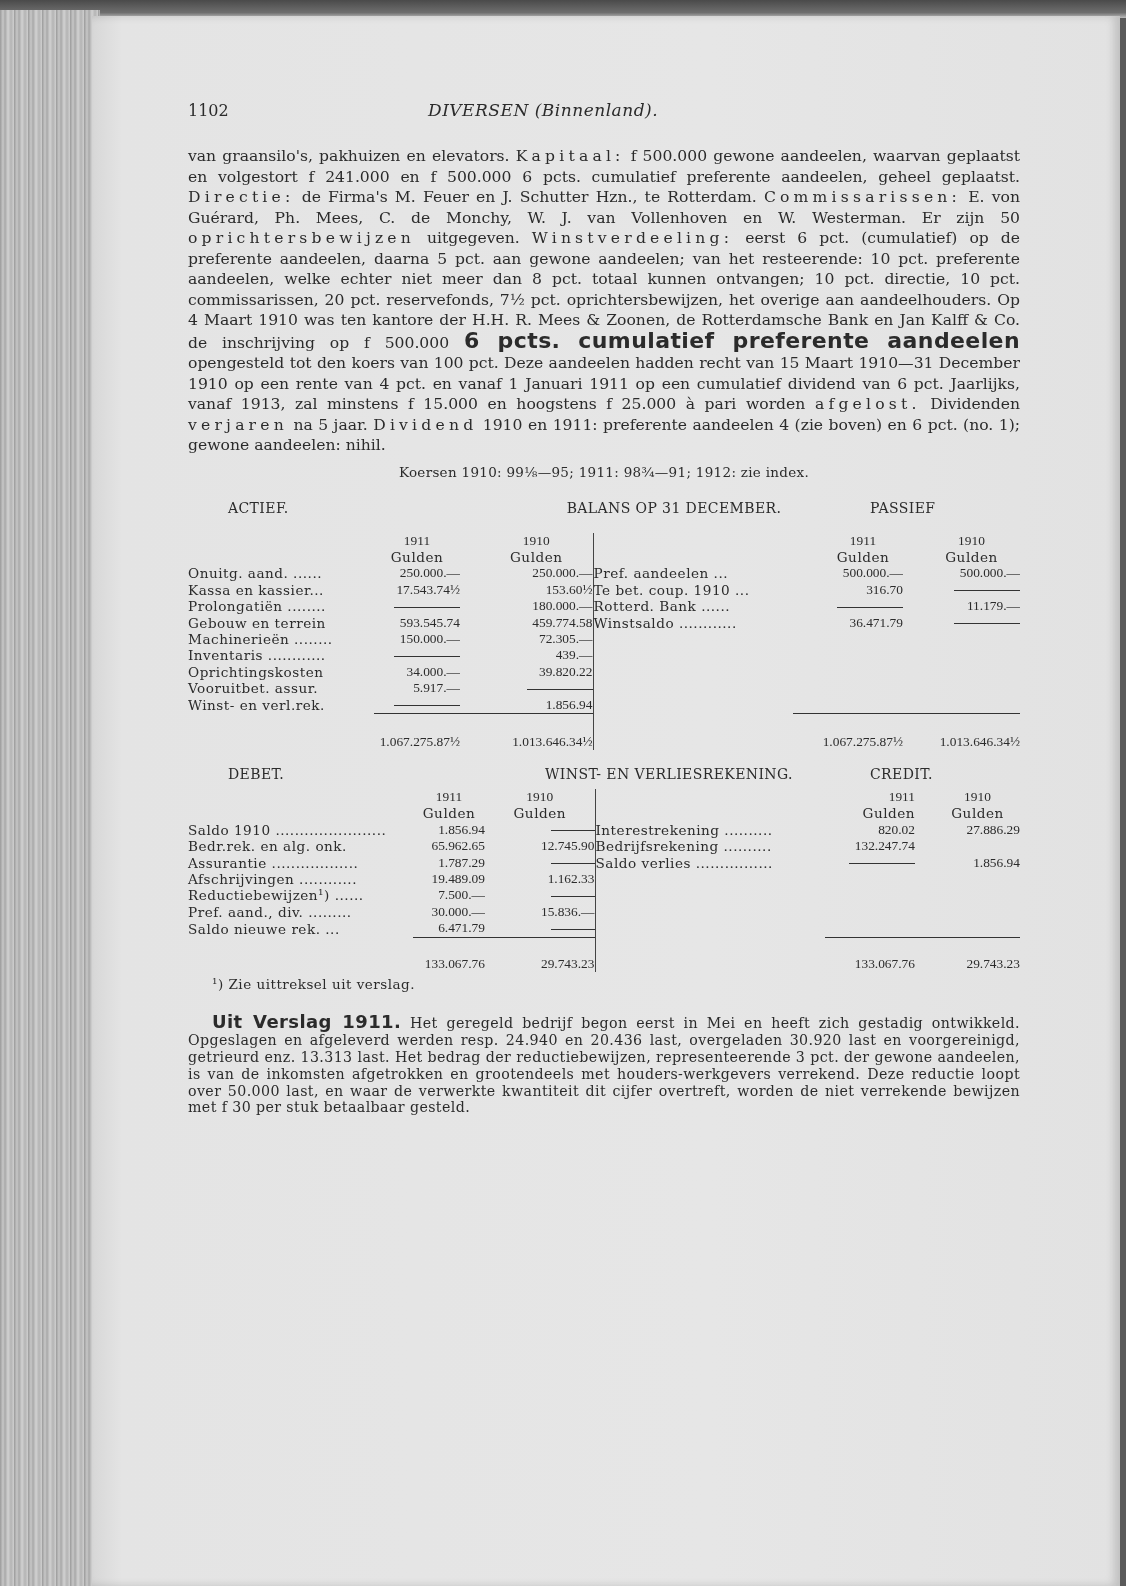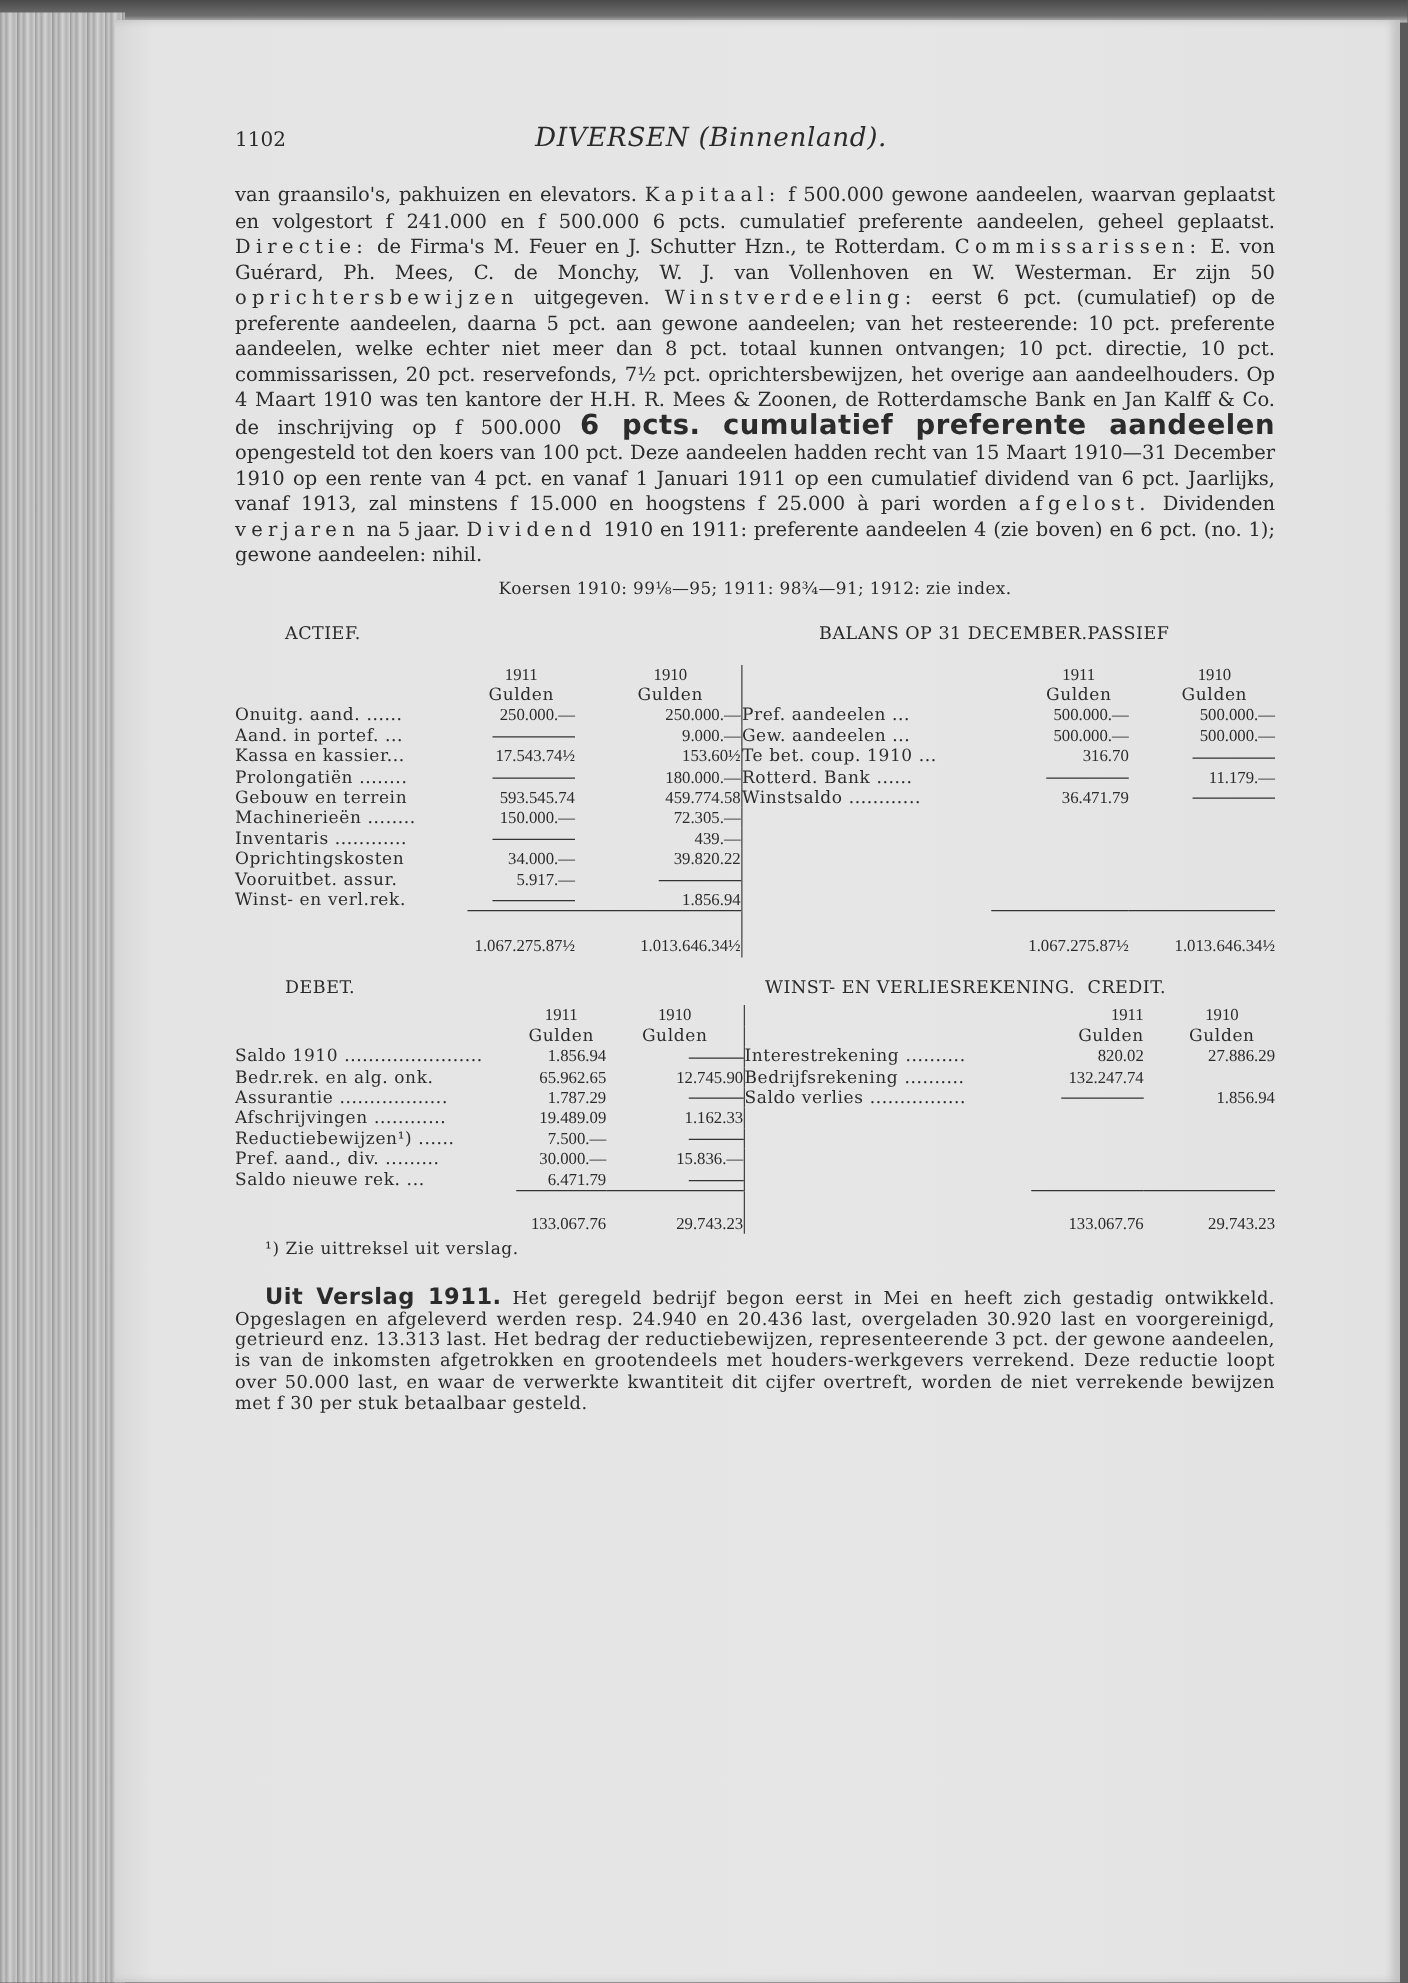--- a/index.html
+++ b/index.html
@@ -25,29 +25,29 @@
     box-shadow: inset -6px 0 8px rgba(0,0,0,0.15);
   }
   .content {
     position: absolute; left: 188px; top: 100px; width: 832px;
     font-size: 15.6px; line-height: 20.5px;
   }
   .runhead {
     display: flex; align-items: baseline; height: 26px; margin-bottom: 20px;
   }
   .pageno { width: 90px; font-size: 16px; }
-  .runtitle { font-style: italic; font-size: 21px; letter-spacing: 0.5px; margin-left: 150px; }
+  .runtitle { font-style: italic; font-size: 17px; letter-spacing: 0.5px; margin-left: 150px; }
   p.body { margin: 0; text-align: justify; text-align-last: left; }
   .sp { letter-spacing: 4.2px; }
   .bold { font-family: "DejaVu Sans", "Liberation Sans", sans-serif; font-weight: bold; font-size: 22px; letter-spacing: 0.4px; }
   .koersen { text-align: center; font-size: 13.5px; margin-top: 6px; letter-spacing: 0.3px; }
 
   .heads { display: flex; font-size: 14px; margin-top: 16px; letter-spacing: 0.4px; }
   .heads .l { width: 230px; padding-left: 40px; }
-  .heads .c { flex: 1; text-align: right; padding-left: 20px; }
+  .heads .c { flex: 1; text-align: center; padding-left: 20px; }
   .heads .r { width: 150px; }
 
   table.acct { border-collapse: collapse; font-size: 13.6px; line-height: 16.4px; letter-spacing: 0.5px; }
   table.acct td { padding: 0; white-space: nowrap; vertical-align: bottom; }
   .num { text-align: right; font-family: "Liberation Serif", serif; font-size: 13.4px; letter-spacing: 0; }
   .dash { display: inline-block; width: 66px; border-top: 1.5px solid #333; vertical-align: middle; }
   .dash.s { width: 44px; }
   .vsep { border-left: 1.5px solid #444; }
   .totline td.num { border-top: 1.5px solid #333; }
   .foot { font-size: 13.5px; letter-spacing: 0.5px; }
@@ -108,28 +108,20 @@
       <tbody id="balans-rows">
         <tr>
           <td class="">Onuitg. aand. ......</td>
           <td class="num">250.000.—</td>
           <td class="num">250.000.—</td>
           <td class="vsep">Pref. aandeelen ...</td>
           <td class="num">500.000.—</td>
           <td class="num">500.000.—</td>
         </tr>
         <tr>
-          <td class="">Aand. in portef. ...</td>
-          <td class="num"><span class="dash"></span></td>
-          <td class="num">9.000.—</td>
-          <td class="vsep">Gew. aandeelen ...</td>
-          <td class="num">500.000.—</td>
-          <td class="num">500.000.—</td>
-        </tr>
-        <tr>
           <td class="">Kassa en kassier...</td>
           <td class="num">17.543.74½</td>
           <td class="num">153.60½</td>
           <td class="vsep">Te bet. coup. 1910 ...</td>
           <td class="num">316.70</td>
           <td class="num"><span class="dash"></span></td>
         </tr>
         <tr>
           <td class="">Prolongatiën ........</td>
           <td class="num"><span class="dash"></span></td>

